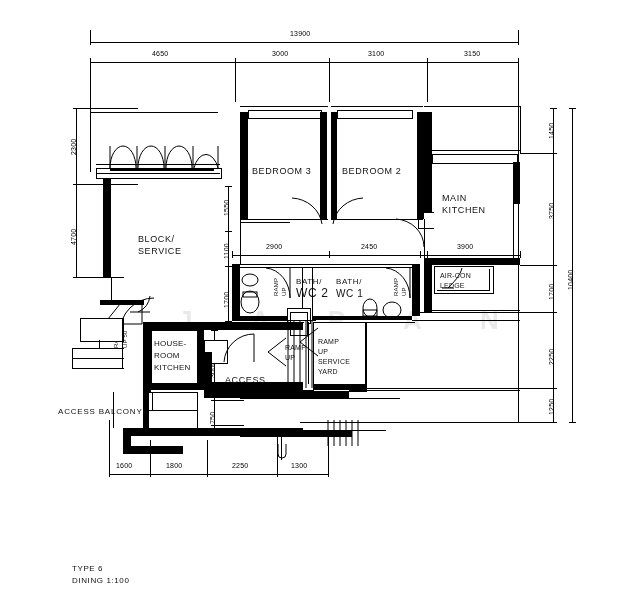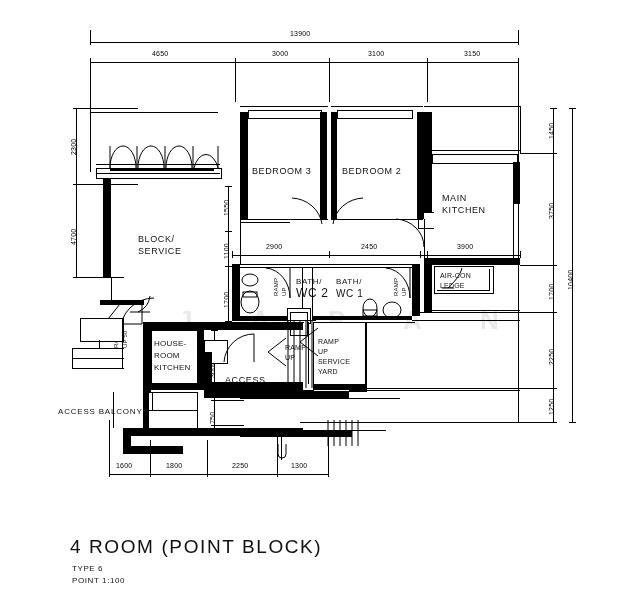--- a/index.html
+++ b/index.html
@@ -366,17 +366,16 @@
   <div class="ln vl" style="left:111px;top:277px;height:24px;"></div>
   <div class="ln hl" style="left:349px;top:390px;width:171px;"></div>
   <div class="ln vl" style="left:365px;top:322px;height:68px;"></div>
   <div class="ln hl" style="left:365px;top:322px;width:50px;"></div>
   <div class="ln hl" style="left:232px;top:320px;width:84px;"></div>
   <div class="ln hl" style="left:412px;top:320px;width:108px;"></div>
   <div class="ln vl" style="left:240px;top:219px;height:46px;"></div>
   <div class="ln vl" style="left:424px;top:219px;height:46px;"></div>
   <div class="ln hl" style="left:90px;top:277px;width:34px;"></div>
 
-  <div class="title" style="left:70px;top:536px;">4 ROOM (POINT BLOCK)</div>
   <div class="sub" style="left:72px;top:564px;">TYPE 6</div>
-  <div class="sub" style="left:72px;top:576px;">POINT 1:100</div>
+  <div class="sub" style="left:72px;top:576px;">DINING 1:100</div>
 
 </div>
 
 </body></html>

